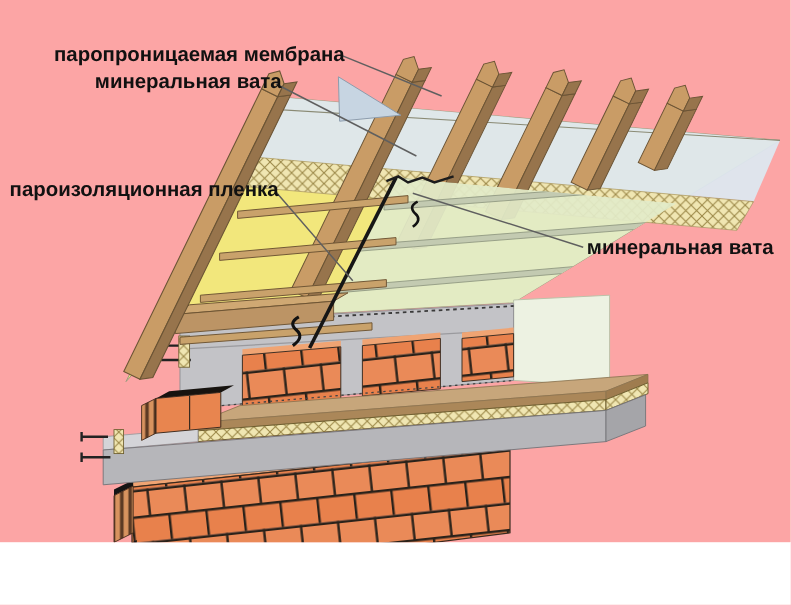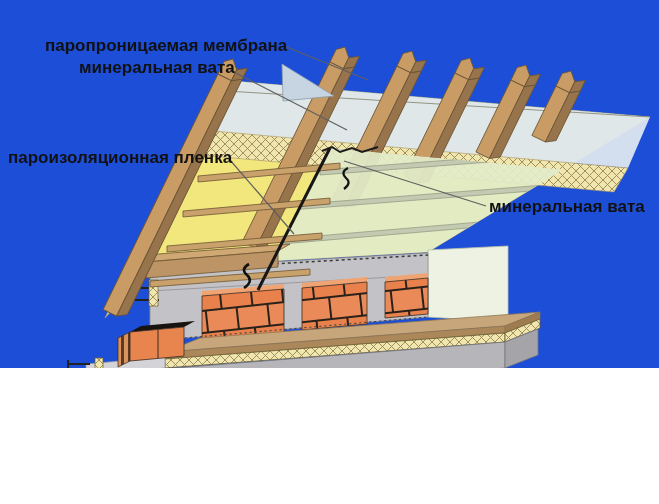--- a/index.html
+++ b/index.html
@@ -1,16 +1,16 @@
 <!DOCTYPE html>
 <html><head>
 <meta charset="utf-8">
 <style>
   html,body{margin:0;padding:0;background:#ffffff;}
-  .stage{position:relative;width:659px;height:368px;background:#1d4ed8;overflow:hidden;
+  .stage{position:relative;width:659px;height:452px;background:#fca5a5;overflow:hidden;
          font-family:"Liberation Sans","DejaVu Sans",sans-serif;}
   svg{display:block;}
   .lbl{font-family:"Liberation Sans","DejaVu Sans",sans-serif;
        font-weight:bold;font-size:17px;fill:#111111;}
   .leader{stroke:#5f5f5f;stroke-width:1.2;fill:none;}
   .thin{stroke:#8a8a74;stroke-width:0.9;fill:none;}
 </style>
 </head>
 <body>
 

